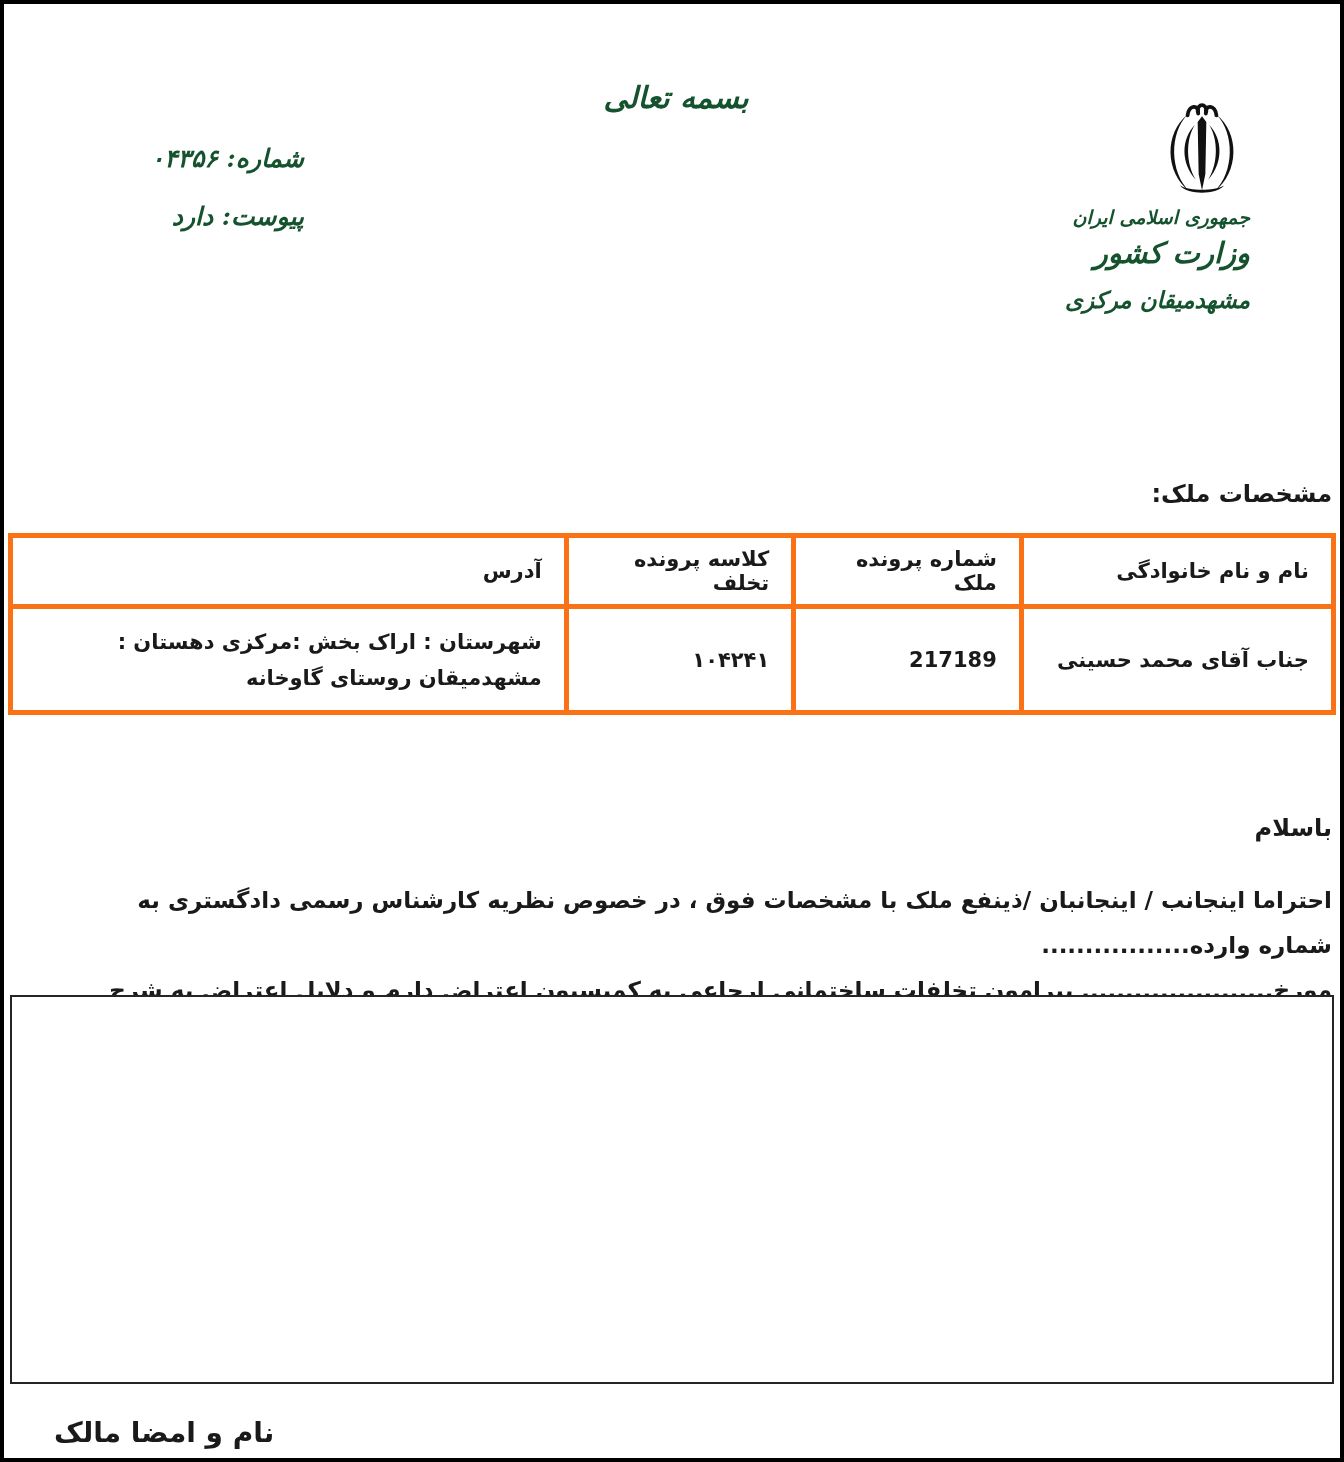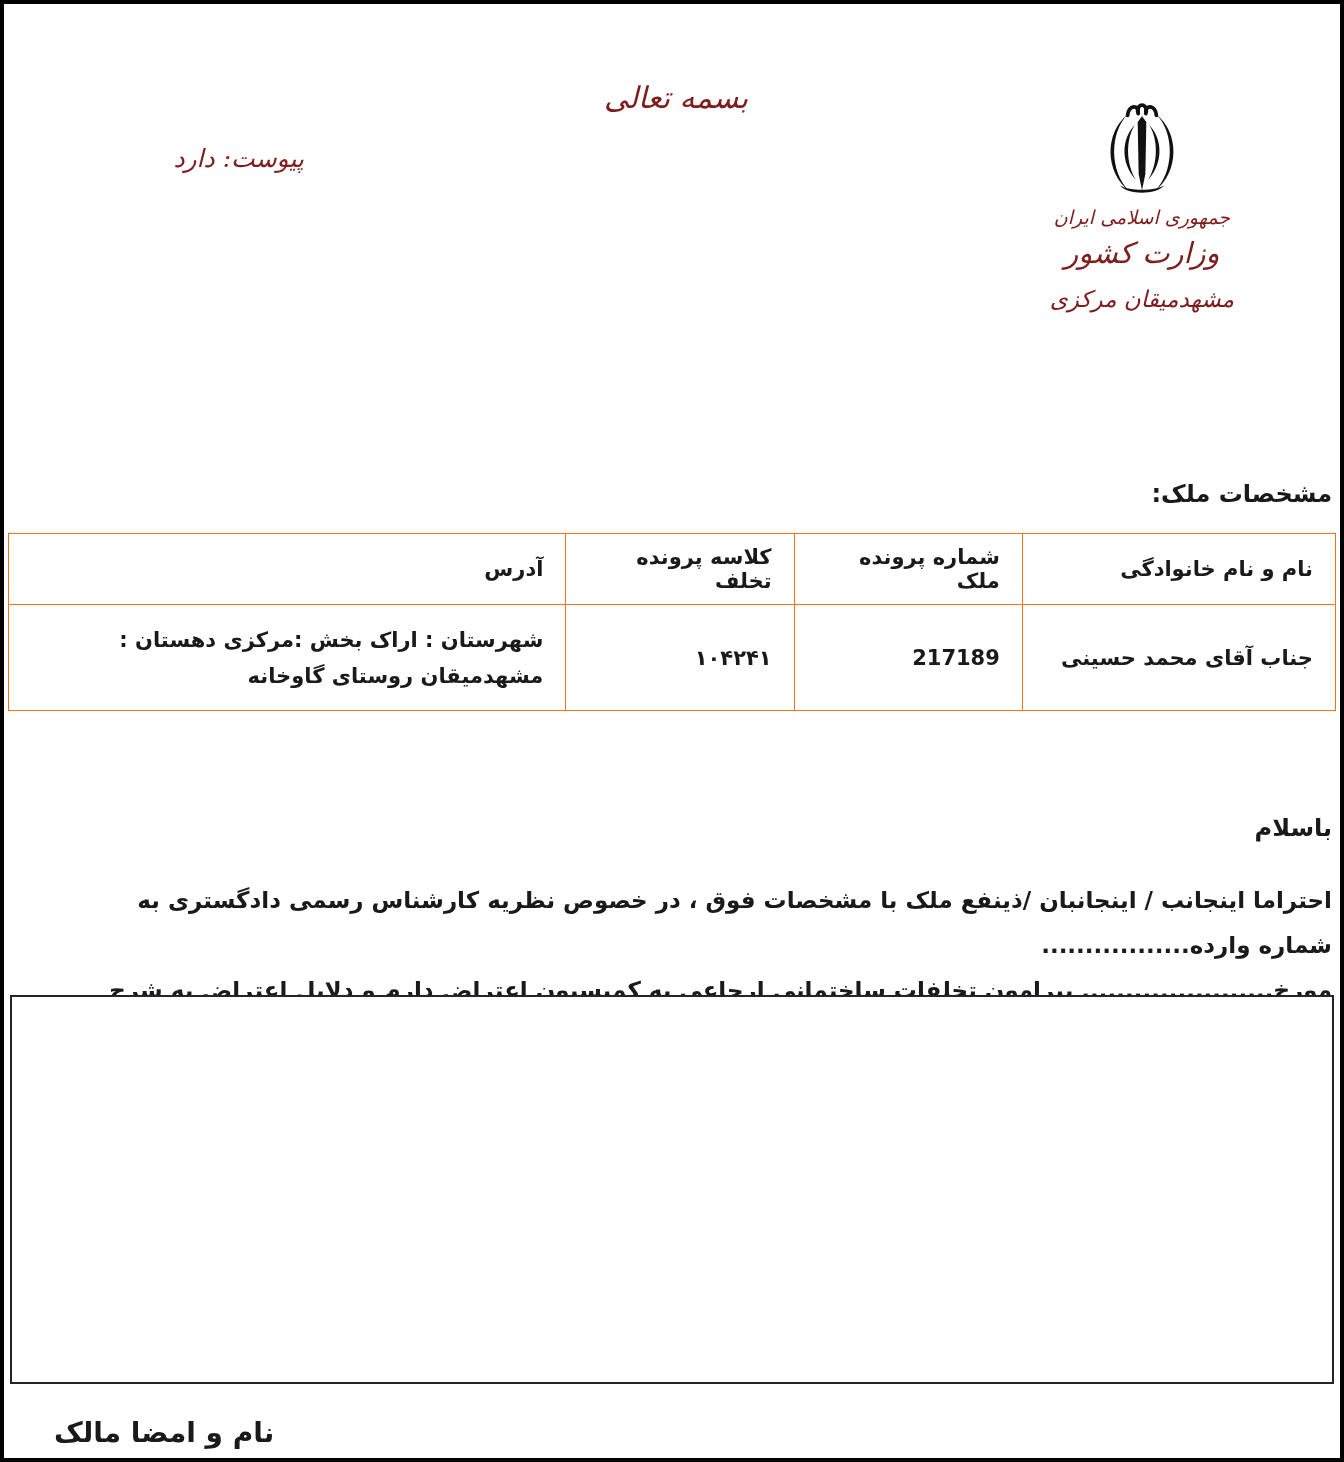--- a/index.html
+++ b/index.html
@@ -15,22 +15,22 @@
     height: 1462px;
     background: #ffffff;
     border: 4px solid #000000;
     overflow: hidden;
     direction: rtl;
   }
   
   .calligraphy {
     font-family: "DejaVu Serif", "DejaVu Sans", serif;
     font-style: italic;
-    font-weight: normal;
-    color: #7f1d1d;
+    font-weight: bold;
+    color: #14532d;
   }
   .header-meta {
     position: absolute;
     left: 48px;
     top: 126px;
     width: 252px;
     text-align: right;
     direction: rtl;
   }
   .header-meta .meta-line {
@@ -47,21 +47,20 @@
     direction: rtl;
   }
   .bismillah   { font-size: 30px; line-height: 1.2; margin-bottom: 36px; }
   .org-title   { font-size: 36px; line-height: 1.3; margin-bottom: 30px; white-space: nowrap; }
   .form-title  { font-size: 26px; line-height: 1.3; }
   .header-right {
     position: absolute;
     left: 1030px;
     top: 96px;
     width: 216px;
-    text-align: center;
     direction: rtl;
   }
   .emblem { display: inline-block; width: 96px; height: 98px; }
   .country-line     { font-size: 19px; margin-top: 4px;  }
   .ministry-line    { font-size: 29px; margin-top: 8px;  }
   .governorate-line { font-size: 23px; margin-top: 16px; }
   
   .section-title {
     position: absolute;
     right: 8px;
@@ -72,21 +71,21 @@
   .property-table {
     position: absolute;
     right: 4px;
     top: 529px;
     width: 1328px;
     border-collapse: collapse;
     direction: rtl;
     background: #ffffff;
   }
   .property-table th, .property-table td {
-    border: 1px solid #f97316;
+    border: 5px solid #f97316;
     font-size: 21px;
     font-weight: bold;
     text-align: right;
     vertical-align: middle;
     padding: 0 22px;
     color: #1a1a1a;
   }
   .property-table th { height: 71px; }
   .property-table td { height: 106px; line-height: 36px; }
   .col-name    { width: 23.6%; }
@@ -128,20 +127,24 @@
     font-weight: bold;
     direction: rtl;
   }
 </style>
 </head>
 <body>
 
 <div class="page">
 
   <div class="header-meta calligraphy">
+    <div class="meta-line">
+      <span>شماره:</span>
+      <span>۰۴۳۵۶</span>
+    </div>
     <div class="meta-line">
       <span>پیوست:</span>
       <span>دارد</span>
     </div>
   </div>
 
   <div class="header-center">
     <div class="bismillah calligraphy">بسمه تعالی</div>
   </div>
 

